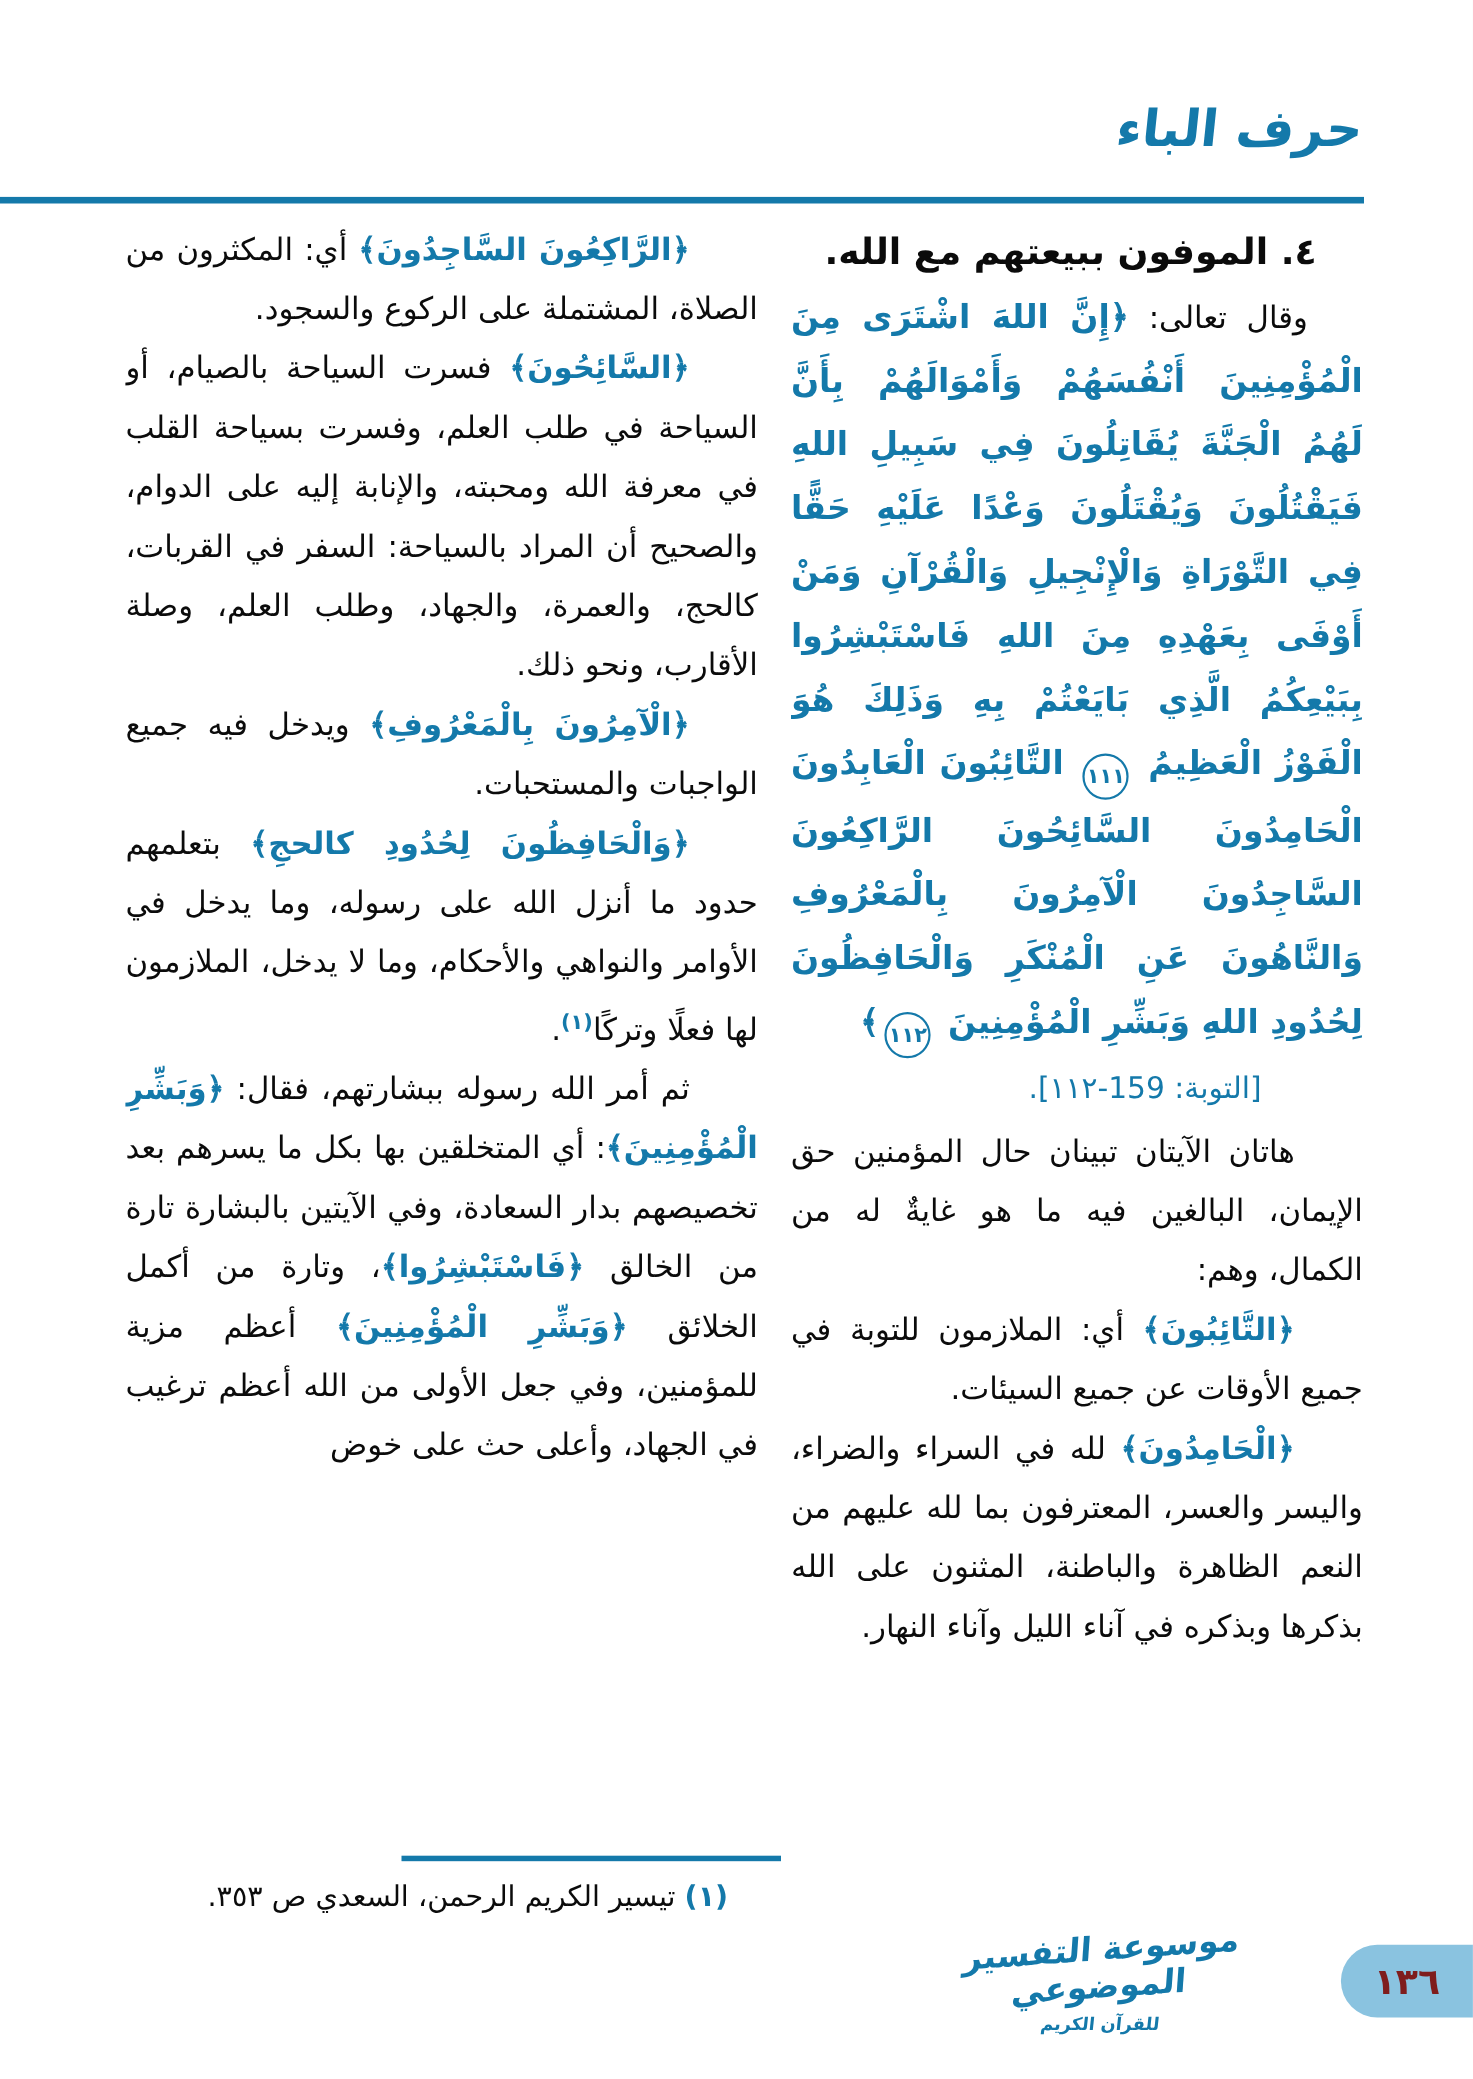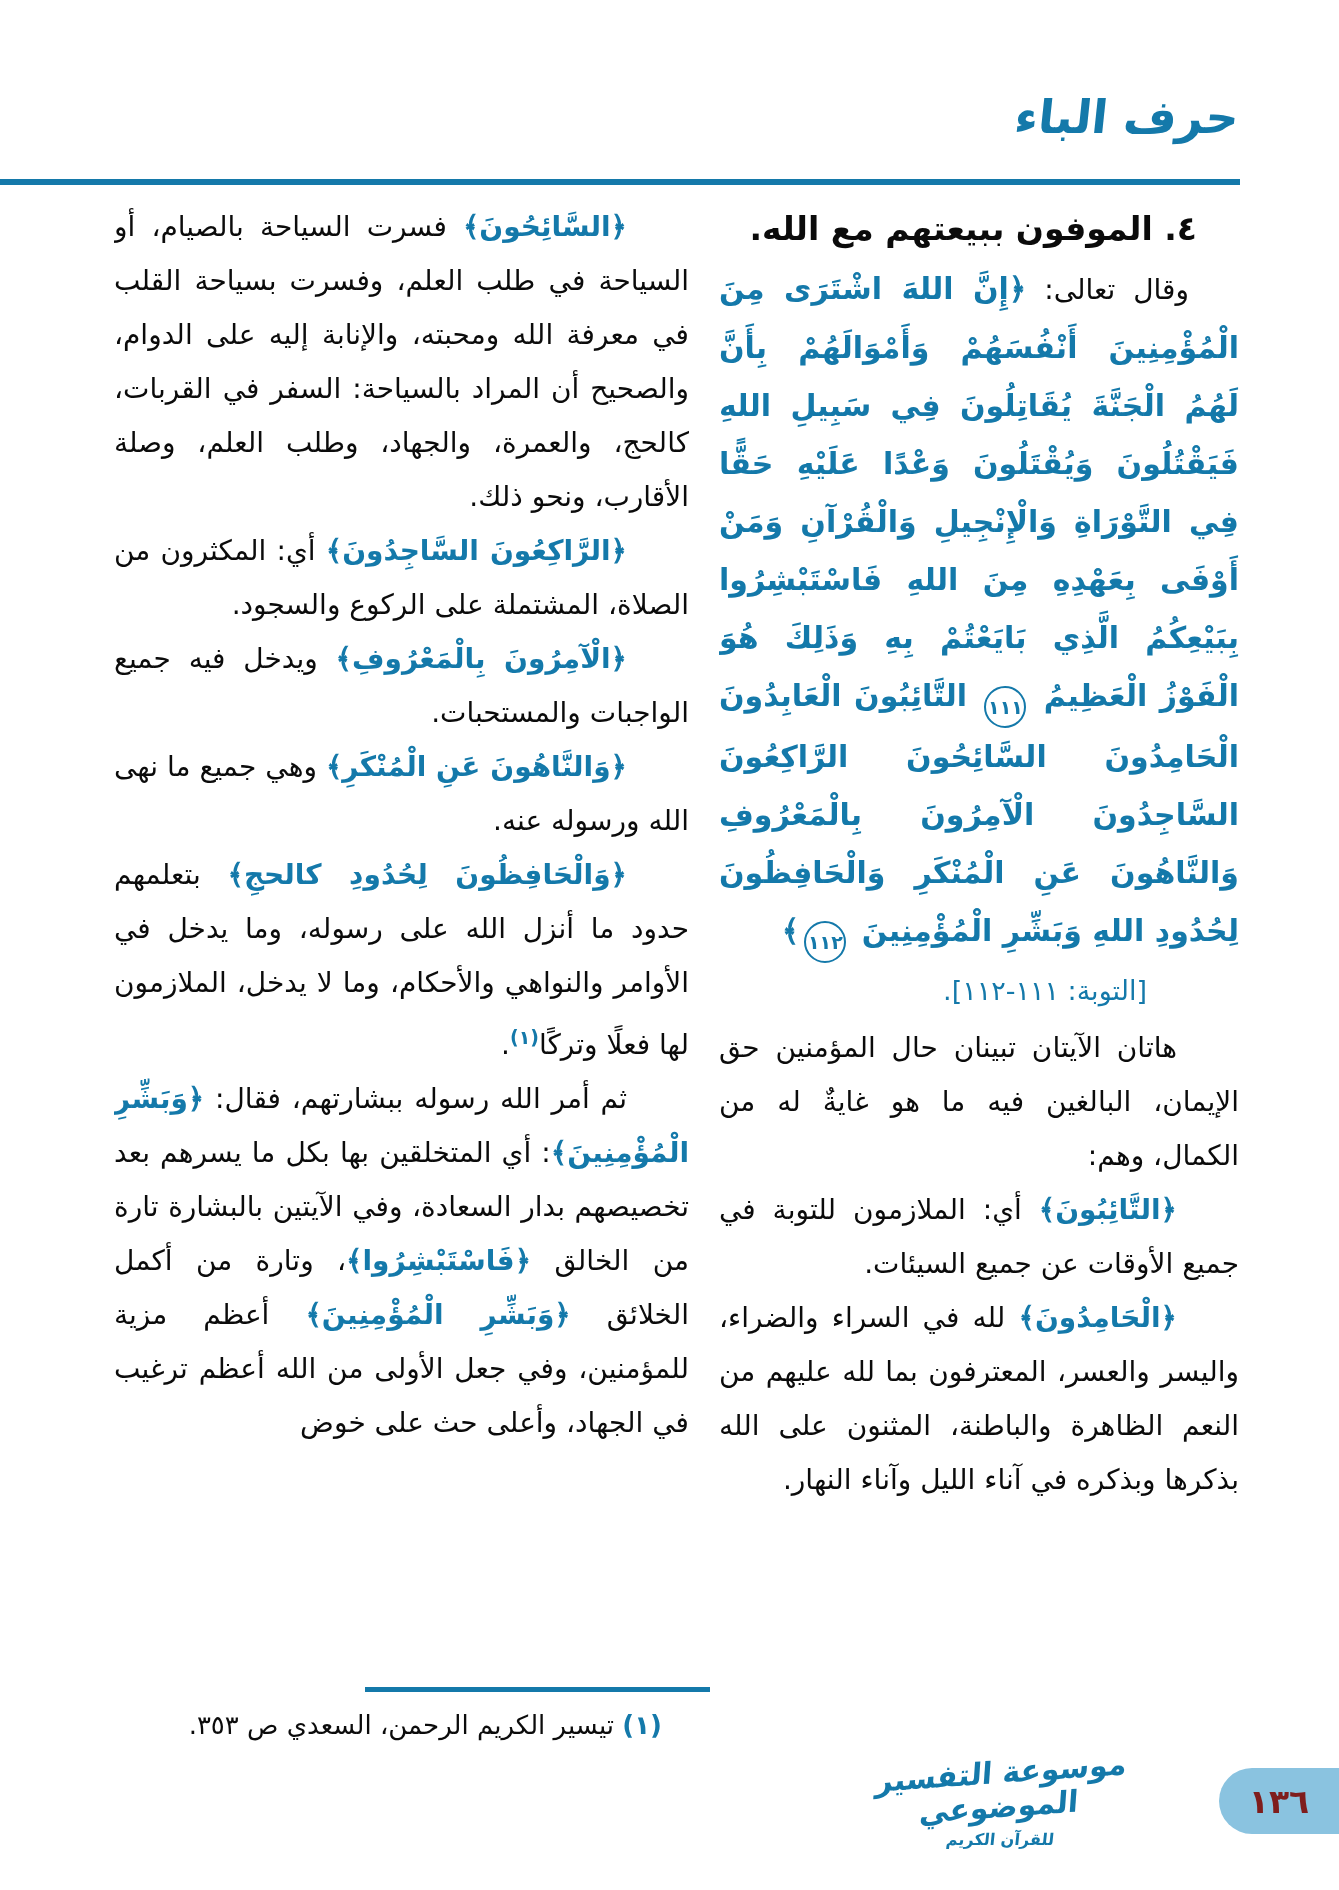--- a/index.html
+++ b/index.html
@@ -81,31 +81,30 @@
 <div class="page">
 
   <div class="chapter-title">حرف الباء</div>
   <div class="header-rule"></div>
 
   <div class="content">
 
     <section class="col col-right">
       <h2 class="section-heading">٤. الموفون ببيعتهم مع الله.</h2>
       <p class="body verse-block"><span class="seg-text">وقال تعالى: </span><span class="seg-quran">﴿إِنَّ اللهَ اشْتَرَى مِنَ الْمُؤْمِنِينَ أَنْفُسَهُمْ وَأَمْوَالَهُمْ بِأَنَّ لَهُمُ الْجَنَّةَ يُقَاتِلُونَ فِي سَبِيلِ اللهِ فَيَقْتُلُونَ وَيُقْتَلُونَ وَعْدًا عَلَيْهِ حَقًّا فِي التَّوْرَاةِ وَالْإِنْجِيلِ وَالْقُرْآنِ وَمَنْ أَوْفَى بِعَهْدِهِ مِنَ اللهِ فَاسْتَبْشِرُوا بِبَيْعِكُمُ الَّذِي بَايَعْتُمْ بِهِ وَذَلِكَ هُوَ الْفَوْزُ الْعَظِيمُ </span><span class="seg-aya">١١١</span><span class="seg-quran"> التَّائِبُونَ الْعَابِدُونَ الْحَامِدُونَ السَّائِحُونَ الرَّاكِعُونَ السَّاجِدُونَ الْآمِرُونَ بِالْمَعْرُوفِ وَالنَّاهُونَ عَنِ الْمُنْكَرِ وَالْحَافِظُونَ لِحُدُودِ اللهِ وَبَشِّرِ الْمُؤْمِنِينَ </span><span class="seg-aya">١١٢</span><span class="seg-quran">﴾</span></p>
-      <p class="ref-line">[التوبة: ١١١-١١٢].</p>
+      <p class="ref-line">[التوبة: 159-١١٢].</p>
       <p class="body"><span class="seg-text">هاتان الآيتان تبينان حال المؤمنين حق الإيمان، البالغين فيه ما هو غايةٌ له من الكمال، وهم:</span></p>
       <p class="body"><span class="seg-quran">﴿التَّائِبُونَ﴾</span><span class="seg-text"> أي: الملازمون للتوبة في جميع الأوقات عن جميع السيئات.</span></p>
       <p class="body"><span class="seg-quran">﴿الْحَامِدُونَ﴾</span><span class="seg-text"> لله في السراء والضراء، واليسر والعسر، المعترفون بما لله عليهم من النعم الظاهرة والباطنة، المثنون على الله بذكرها وبذكره في آناء الليل وآناء النهار.</span></p>
     </section>
 
     <section class="col col-left">
+      <p class="body"><span class="seg-quran">﴿الرَّاكِعُونَ السَّاجِدُونَ﴾</span><span class="seg-text"> أي: المكثرون من الصلاة، المشتملة على الركوع والسجود.</span></p>
       <p class="body"><span class="seg-quran">﴿السَّائِحُونَ﴾</span><span class="seg-text"> فسرت السياحة بالصيام، أو السياحة في طلب العلم، وفسرت بسياحة القلب في معرفة الله ومحبته، والإنابة إليه على الدوام، والصحيح أن المراد بالسياحة: السفر في القربات، كالحج، والعمرة، والجهاد، وطلب العلم، وصلة الأقارب، ونحو ذلك.</span></p>
-      <p class="body"><span class="seg-quran">﴿الرَّاكِعُونَ السَّاجِدُونَ﴾</span><span class="seg-text"> أي: المكثرون من الصلاة، المشتملة على الركوع والسجود.</span></p>
       <p class="body"><span class="seg-quran">﴿الْآمِرُونَ بِالْمَعْرُوفِ﴾</span><span class="seg-text"> ويدخل فيه جميع الواجبات والمستحبات.</span></p>
-      <p class="body"><span class="seg-quran">﴿وَالنَّاهُونَ عَنِ الْمُنْكَرِ﴾</span><span class="seg-text"> وهي جميع ما نهى الله ورسوله عنه.</span></p>
       <p class="body"><span class="seg-quran">﴿وَالْحَافِظُونَ لِحُدُودِ كالحجِ﴾</span><span class="seg-text"> بتعلمهم حدود ما أنزل الله على رسوله، وما يدخل في الأوامر والنواهي والأحكام، وما لا يدخل، الملازمون لها فعلًا وتركًا</span><span class="seg-fnref">(١)</span><span class="seg-text">.</span></p>
       <p class="body"><span class="seg-text">ثم أمر الله رسوله ببشارتهم، فقال: </span><span class="seg-quran">﴿وَبَشِّرِ الْمُؤْمِنِينَ﴾</span><span class="seg-text">: أي المتخلقين بها بكل ما يسرهم بعد تخصيصهم بدار السعادة، وفي الآيتين بالبشارة تارة من الخالق </span><span class="seg-quran">﴿فَاسْتَبْشِرُوا﴾</span><span class="seg-text">، وتارة من أكمل الخلائق </span><span class="seg-quran">﴿وَبَشِّرِ الْمُؤْمِنِينَ﴾</span><span class="seg-text"> أعظم مزية للمؤمنين، وفي جعل الأولى من الله أعظم ترغيب في الجهاد، وأعلى حث على خوض</span></p>
     </section>
 
   </div>
 
   <div class="footnote-rule"></div>
   <div class="footnote"><span class="seg-fnref">(١)</span><span class="seg-text"> تيسير الكريم الرحمن، السعدي ص ٣٥٣.</span></div>
 
   <div class="logo">

